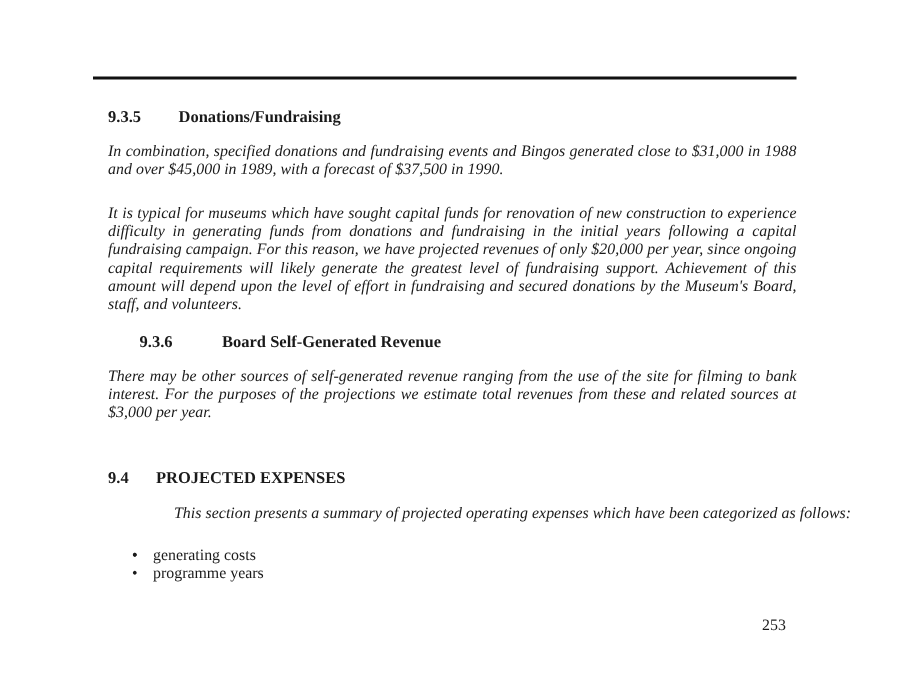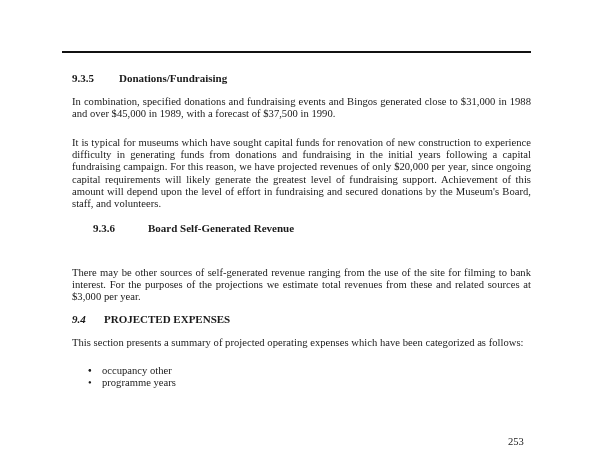--- a/index.html
+++ b/index.html
@@ -18,58 +18,59 @@
   .heading {
     position: absolute; left: 72px;
     font-size: 11px; font-weight: bold; white-space: nowrap;
   }
   .heading .num { display: inline-block; }
   .para {
     position: absolute; left: 72px; width: 459px;
     font-size: 10.6px; line-height: 12.2px;
     text-align: justify;
     letter-spacing: 0.02px;
+    font-style: italic;
   }
   .para.last-left { text-align-last: left; }
   .bullets {
     position: absolute; left: 88px; top: 365px;
     margin: 0; padding: 0; list-style: none;
     font-size: 10.6px; line-height: 12.2px;
   }
   .bullets li { position: relative; padding-left: 14px; }
   .bullets li .dot {
     position: absolute; left: 0; top: 0;
   }
   .pageno {
-    position: absolute; left: 508px; top: 436px;
+    position: absolute; left: 508px; top: 412px;
     font-size: 10.6px;
   }
 </style>
 </head>
 <body>
 
 <div class="page">
   <div class="rule"></div>
 
   <div class="heading" style="top:72px;">
     <span class="num" style="width:47px;">9.3.5</span><span>Donations/Fundraising</span>
   </div>
   <div class="para last-left" style="top:96px;">In combination, specified donations and fundraising events and Bingos generated close to $31,000 in 1988 and over $45,000 in 1989, with a forecast of $37,500 in 1990.</div>
   <div class="para last-left" style="top:137px;">It is typical for museums which have sought capital funds for renovation of new construction to experience difficulty in generating funds from donations and fundraising in the initial years following a capital fundraising campaign. For this reason, we have projected revenues of only $20,000 per year, since ongoing capital requirements will likely generate the greatest level of fundraising support. Achievement of this amount will depend upon the level of effort in fundraising and secured donations by the Museum's Board, staff, and volunteers.</div>
 
   <div class="heading" style="top:222px;">
     <span class="num" style="width:55px;padding-left:21px;">9.3.6</span><span>Board Self-Generated Revenue</span>
   </div>
-  <div class="para last-left" style="top:246px;margin-top:21px;">There may be other sources of self-generated revenue ranging from the use of the site for filming to bank interest. For the purposes of the projections we estimate total revenues from these and related sources at $3,000 per year.</div>
+  <div class="para last-left" style="top:246px;">There may be other sources of self-generated revenue ranging from the use of the site for filming to bank interest. For the purposes of the projections we estimate total revenues from these and related sources at $3,000 per year.</div>
 
   <div class="heading" style="top:313px;">
-    <span class="num" style="width:32px;font-style:italic;">9.4</span><span>PROJECTED EXPENSES</span>
+    <span class="num" style="width:32px;">9.4</span><span>PROJECTED EXPENSES</span>
   </div>
-  <div class="para last-left" style="top:337px;">This section presents a summary of projected operating expenses which have been categorized as follows:</div>
+  <div class="para last-left" style="top:337px;margin-left:44px;">This section presents a summary of projected operating expenses which have been categorized as follows:</div>
 
   <ul class="bullets">
     <li><span class="dot">•</span></li>
-    <li><span class="dot">•</span><span>occupancy other</span></li>
+    <li><span class="dot">•</span><span>generating costs</span></li>
     <li><span class="dot">•</span><span>programme years</span></li>
   </ul>
 
   <div class="pageno">253</div>
 </div>
 
 </body></html>

